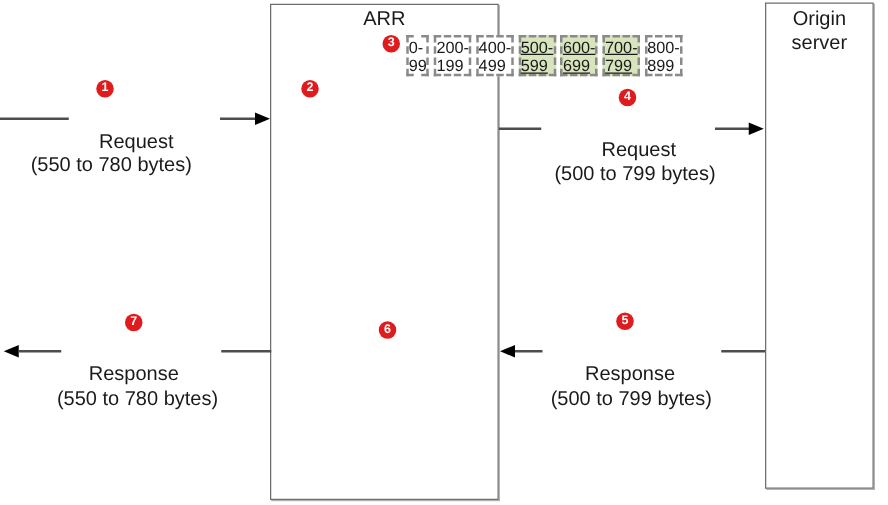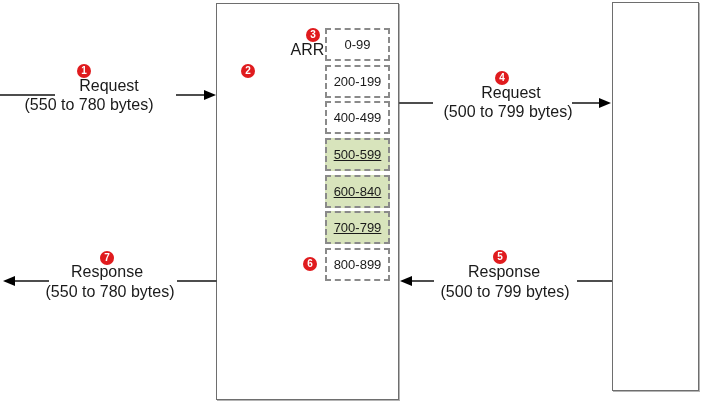--- a/index.html
+++ b/index.html
@@ -24,28 +24,28 @@
   #arr-box   { left: 216px; top: 3px;  width: 183px; height: 397px; }
   #origin-box{ left: 612px; top: 2px;  width: 87px;  height: 389px; }
 
   .box-title {
     position: absolute;
     text-align: center;
     font-size: 16px;
     line-height: 19px;
     white-space: nowrap;
   }
-  #arr-title    { left: 216px; top: 6px; width: 183px; margin-top: 34px; }
+  #arr-title    { left: 216px; top: 6px; width: 183px; }
   #origin-title { left: 612px; top: 6px; width: 87px; }
 
   
   #segment-stack {
     position: absolute;
     left: 325px; top: 28px; width: 65px;
-    display: flex; flex-direction: column; gap: 3.7px;
+    display: flex; flex-direction: row; gap: 3.7px;
   }
   .segment {
     height: 33px;
     box-sizing: border-box;
     border: 2px dashed var(--dash, #8a8a8a);
     background: #ffffff;
     display: flex; align-items: center; justify-content: center;
     font-size: 13px;
   }
   .segment.highlighted { background: var(--highlight, #d8e4bc); text-decoration: underline; }
@@ -92,46 +92,51 @@
   #a7-segA { left: 15px;  top: 280px; width: 34px; }
   #a7-segB { left: 177px; top: 280px; width: 40px; }
 
   
   .arrow-label, .arrow-sublabel {
     position: absolute;
     transform: translateX(-50%);
     white-space: nowrap;
     font-size: 16px;
     line-height: 18px;
+    margin-top: 28px;
   }
   #a1-label { left: 109px; top: 77px; }
   #a1-sub   { left: 89px;  top: 96px; }
   #a4-label { left: 511px; top: 84px; }
   #a4-sub   { left: 508px; top: 103px; }
   #a5-label { left: 504px; top: 263px; }
   #a5-sub   { left: 505px; top: 283px; }
   #a7-label { left: 107px; top: 263px; }
   #a7-sub   { left: 110px; top: 283px; }
 </style>
 </head>
 <body>
 
 <div id="canvas">
 
   <div id="arr-box" class="solid-box"></div>
   <div id="arr-title" class="box-title">ARR</div>
 
   <div id="origin-box" class="solid-box"></div>
+  <div id="origin-title" class="box-title">
+    <div>Origin</div>
+    <div>server</div>
+  </div>
 
   <div id="segment-stack">
       <div class="segment">0-99</div>
       <div class="segment">200-199</div>
       <div class="segment">400-499</div>
       <div class="segment highlighted">500-599</div>
-      <div class="segment highlighted">600-840</div>
+      <div class="segment highlighted">600-699</div>
       <div class="segment highlighted">700-799</div>
       <div class="segment">800-899</div>
     </div>
 
   <div id="badge-1" class="badge">1</div>
   <div id="badge-2" class="badge">2</div>
   <div id="badge-3" class="badge">3</div>
   <div id="badge-4" class="badge">4</div>
   <div id="badge-5" class="badge">5</div>
   <div id="badge-6" class="badge">6</div>

